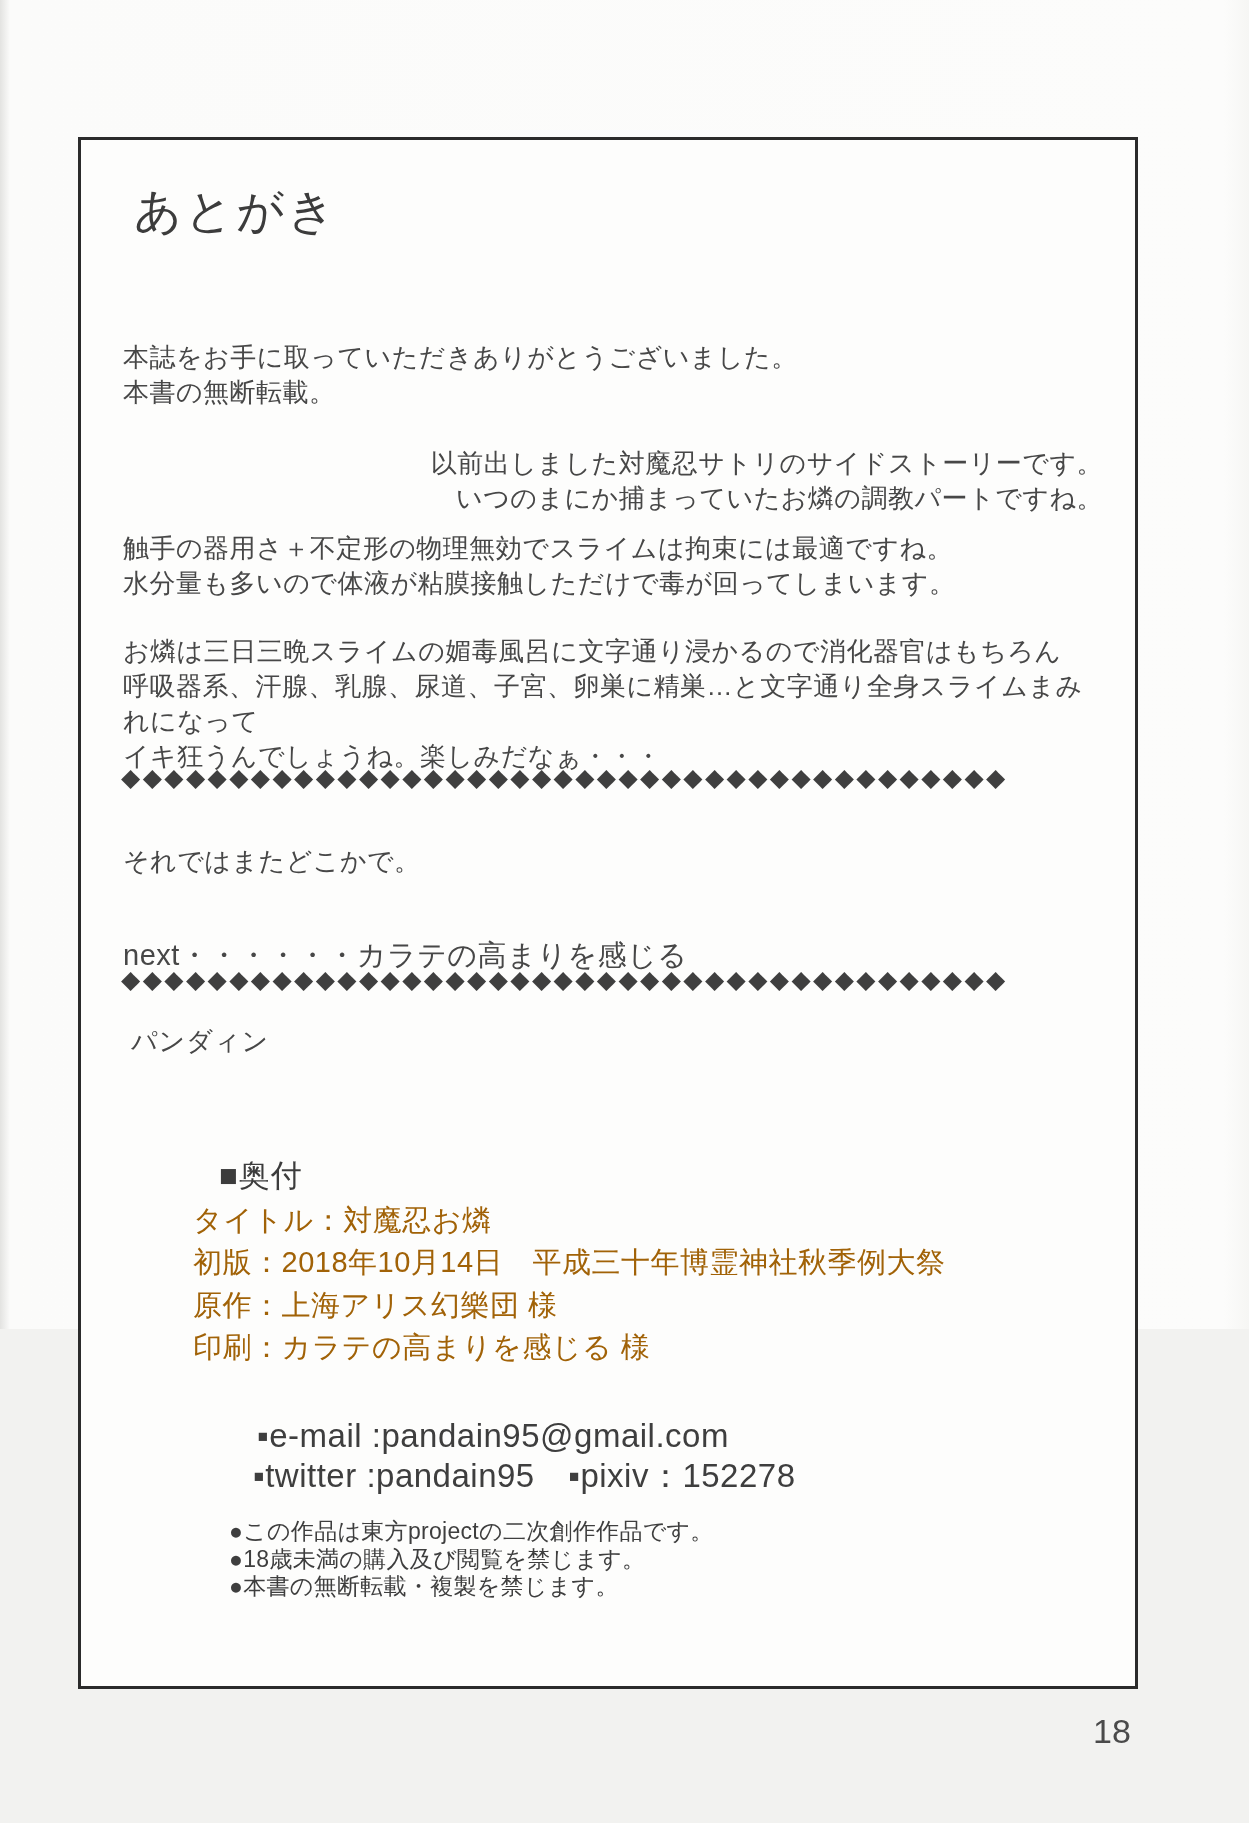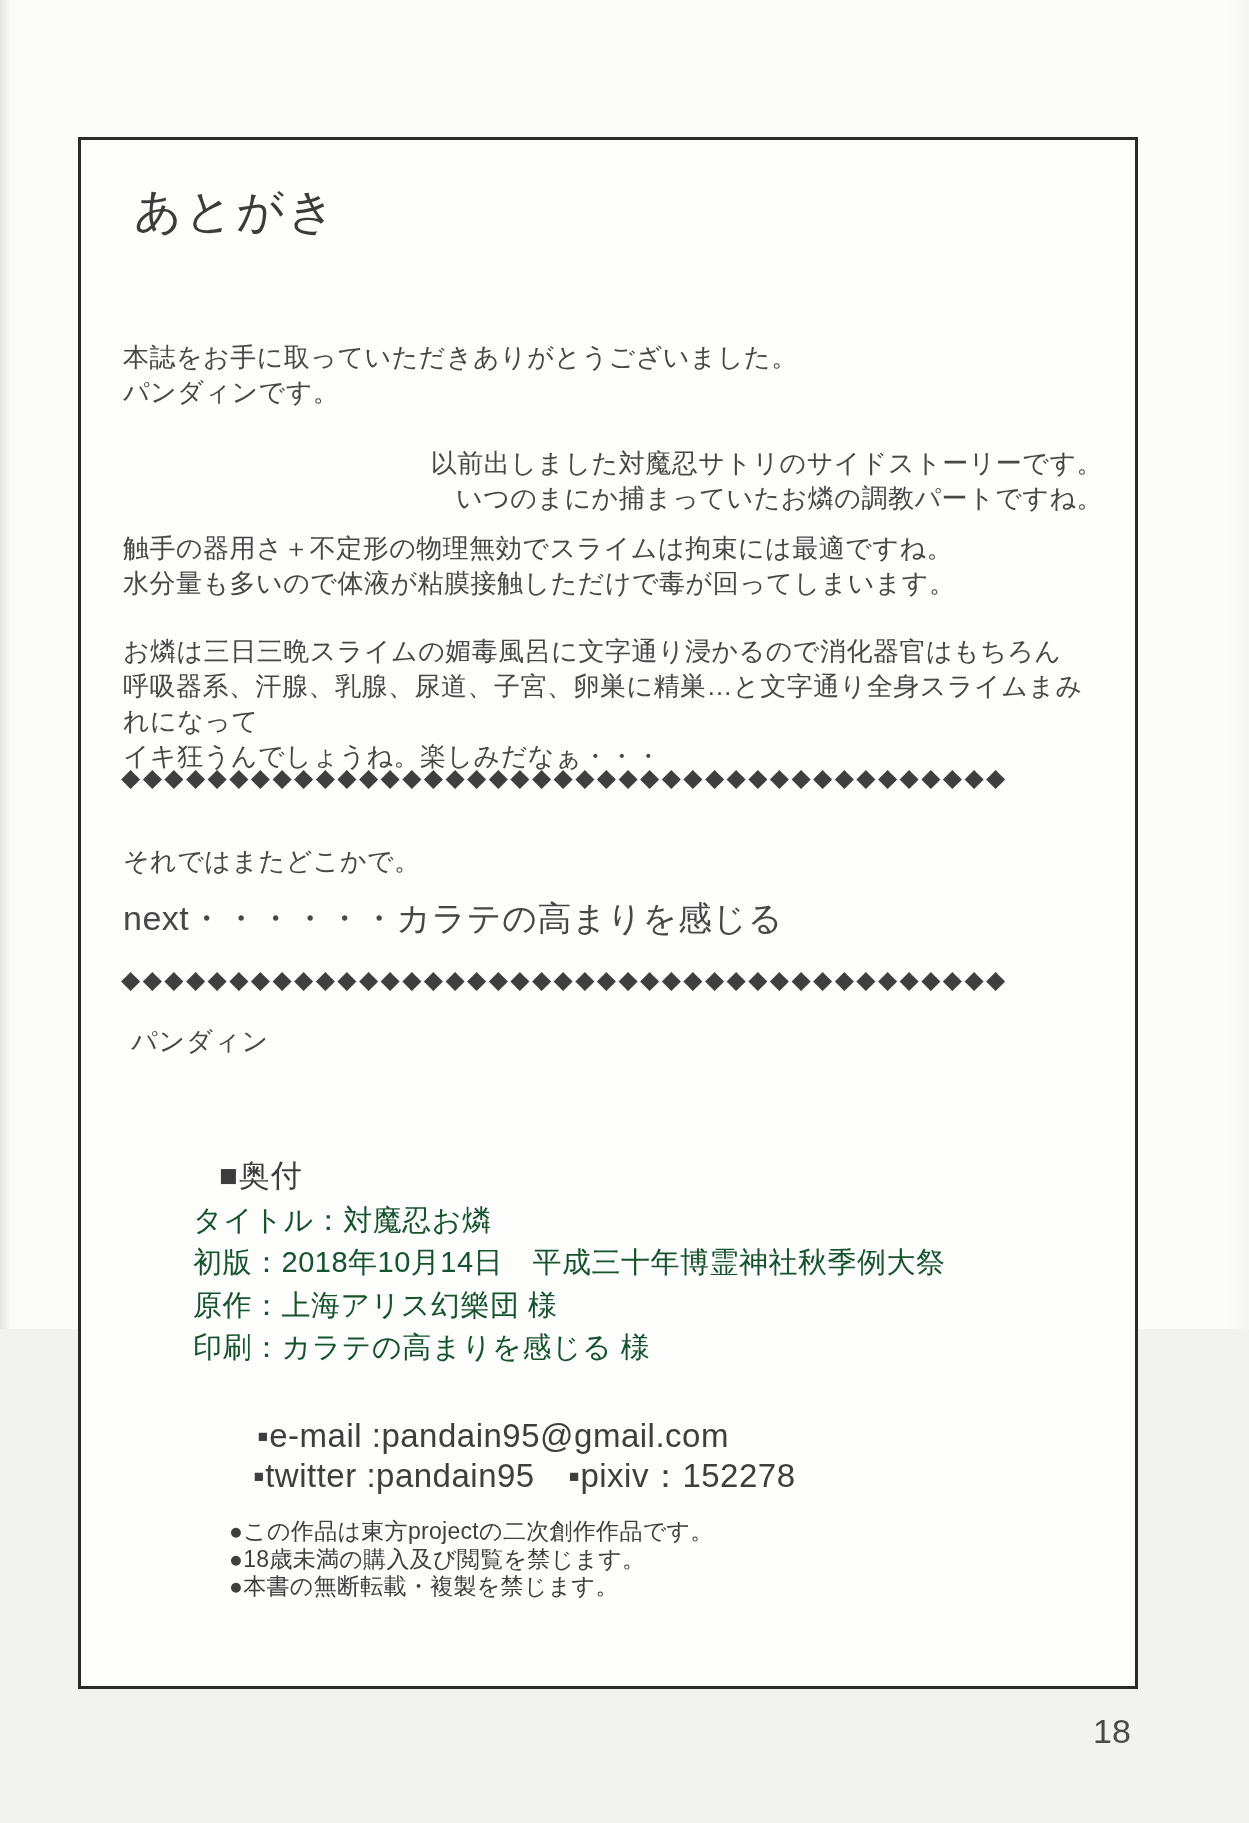--- a/index.html
+++ b/index.html
@@ -40,31 +40,31 @@
   .separator{
     left:40px;top:0;width:975px;
     font-size:25px;line-height:30px;
     letter-spacing:2.4px;
     color:#3f3f3f;
     white-space:nowrap;overflow:hidden;
   }
   .sep1{top:622px;}
   .sep2{top:824px;}
   .closing{left:42px;top:704px;font-size:26px;letter-spacing:0.5px;}
-  .next-teaser{left:42px;top:756px;font-size:34px;letter-spacing:0.5px;}
+  .next-teaser{left:42px;top:796px;font-size:29px;letter-spacing:0.5px;}
   .signature{left:50px;top:884px;font-size:26px;letter-spacing:1px;}
   .colophon-heading{
     left:90px;top:1018px;
     font-size:31px;line-height:36px;
     color:#3c3c3c;letter-spacing:1px;margin-left:48px;
   }
   .colophon-line{
     left:112px;width:900px;
     font-size:29px;line-height:36px;
-    color:#14532d;letter-spacing:0.5px;
+    color:#a16207;letter-spacing:0.5px;
   }
   .cl0{top:1062px;}
   .cl1{top:1104px;}
   .cl2{top:1147px;}
   .cl3{top:1189px;}
   .cl4{top:1231px;}
   .contact-line{
     font-size:33px;line-height:32px;color:#3e3e3e;letter-spacing:0.5px;
   }
   .contact-email{left:176px;top:1280px;}
@@ -83,21 +83,21 @@
 </style>
 </head>
 <body>
 
 <div class="page">
   <div class="sheet">
 
     <div class="afterword-title">あとがき</div>
 
     <div class="para p1">本誌をお手に取っていただきありがとうございました。
-パンダィンです。</div>
+本書の無断転載。</div>
     <div class="para p2">以前出しました対魔忍サトリのサイドストーリーです。
 いつのまにか捕まっていたお燐の調教パートですね。</div>
     <div class="para p3">触手の器用さ＋不定形の物理無効でスライムは拘束には最適ですね。
 水分量も多いので体液が粘膜接触しただけで毒が回ってしまいます。</div>
     <div class="para p4">お燐は三日三晩スライムの媚毒風呂に文字通り浸かるので消化器官はもちろん
 呼吸器系、汗腺、乳腺、尿道、子宮、卵巣に精巣…と文字通り全身スライムまみれになって
 イキ狂うんでしょうね。楽しみだなぁ・・・</div>
 
     <div class="separator sep1">◆◆◆◆◆◆◆◆◆◆◆◆◆◆◆◆◆◆◆◆◆◆◆◆◆◆◆◆◆◆◆◆◆◆◆◆◆◆◆◆◆</div>
 

